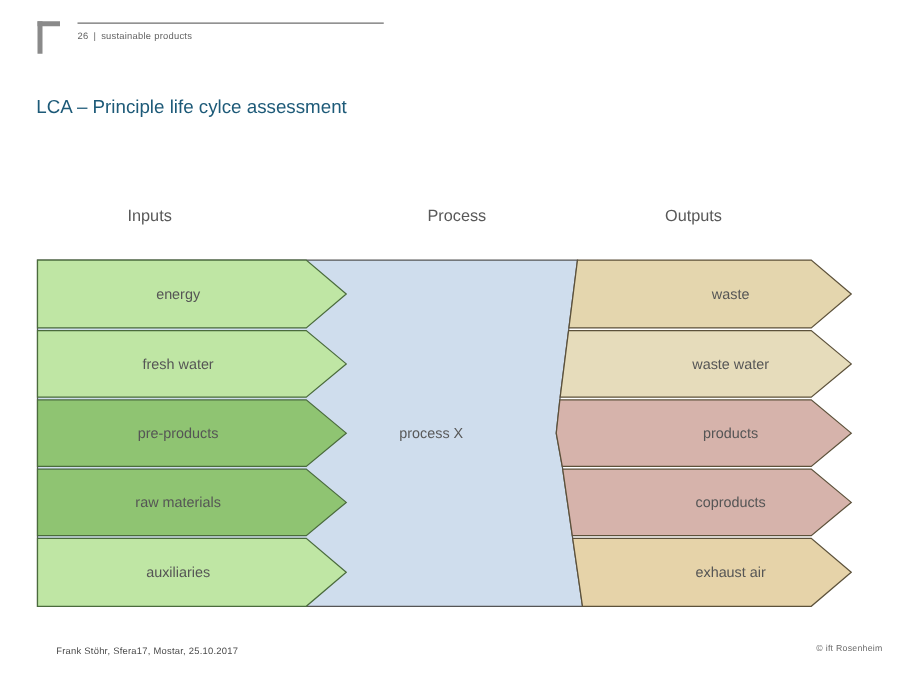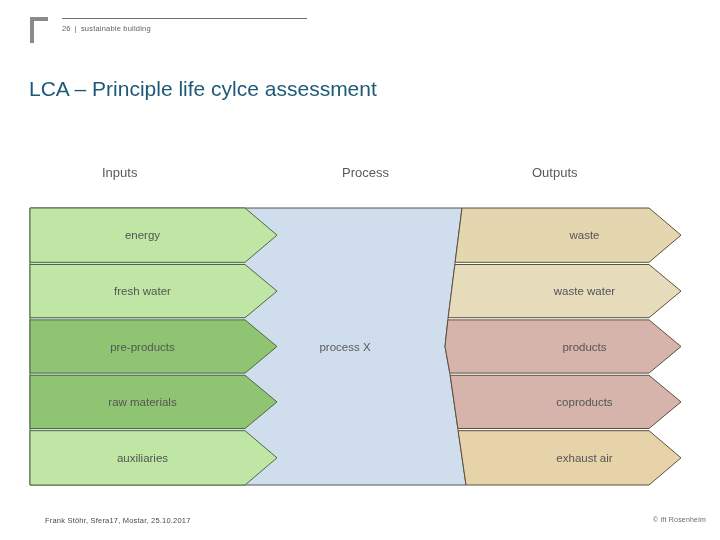--- a/index.html
+++ b/index.html
@@ -80,21 +80,21 @@
     font-size: 7px;
     font-weight: bold;
     color: #1d4f6b;
     letter-spacing: 0.3px;
   }
 
   
   .title {
     position: absolute;
     left: 29px; top: 77px;
-    font-size: 21px;
+    font-size: 15px;
     color: #1d5a78;
     white-space: nowrap;
   }
   .subtitle {
     position: absolute;
     left: 29px; top: 106px;
     font-size: 17px;
     color: #1d5a78;
     white-space: nowrap;
   }
@@ -150,21 +150,21 @@
   }
 </style>
 </head>
 <body>
 
 <div class="slide">
 
   <div class="corner-mark"></div>
   <div class="header-rule"></div>
   <div class="page-meta">
-    <span>26</span><span class="sep">|</span><span>sustainable building</span>
+    <span>26</span><span class="sep">|</span><span>sustainable products</span>
   </div>
 
 
   <div class="title">LCA – Principle life cylce assessment</div>
 
   <div class="col-head inputs">Inputs</div>
   <div class="col-head process">Process</div>
   <div class="col-head outputs">Outputs</div>
 
   <div class="diagram">

